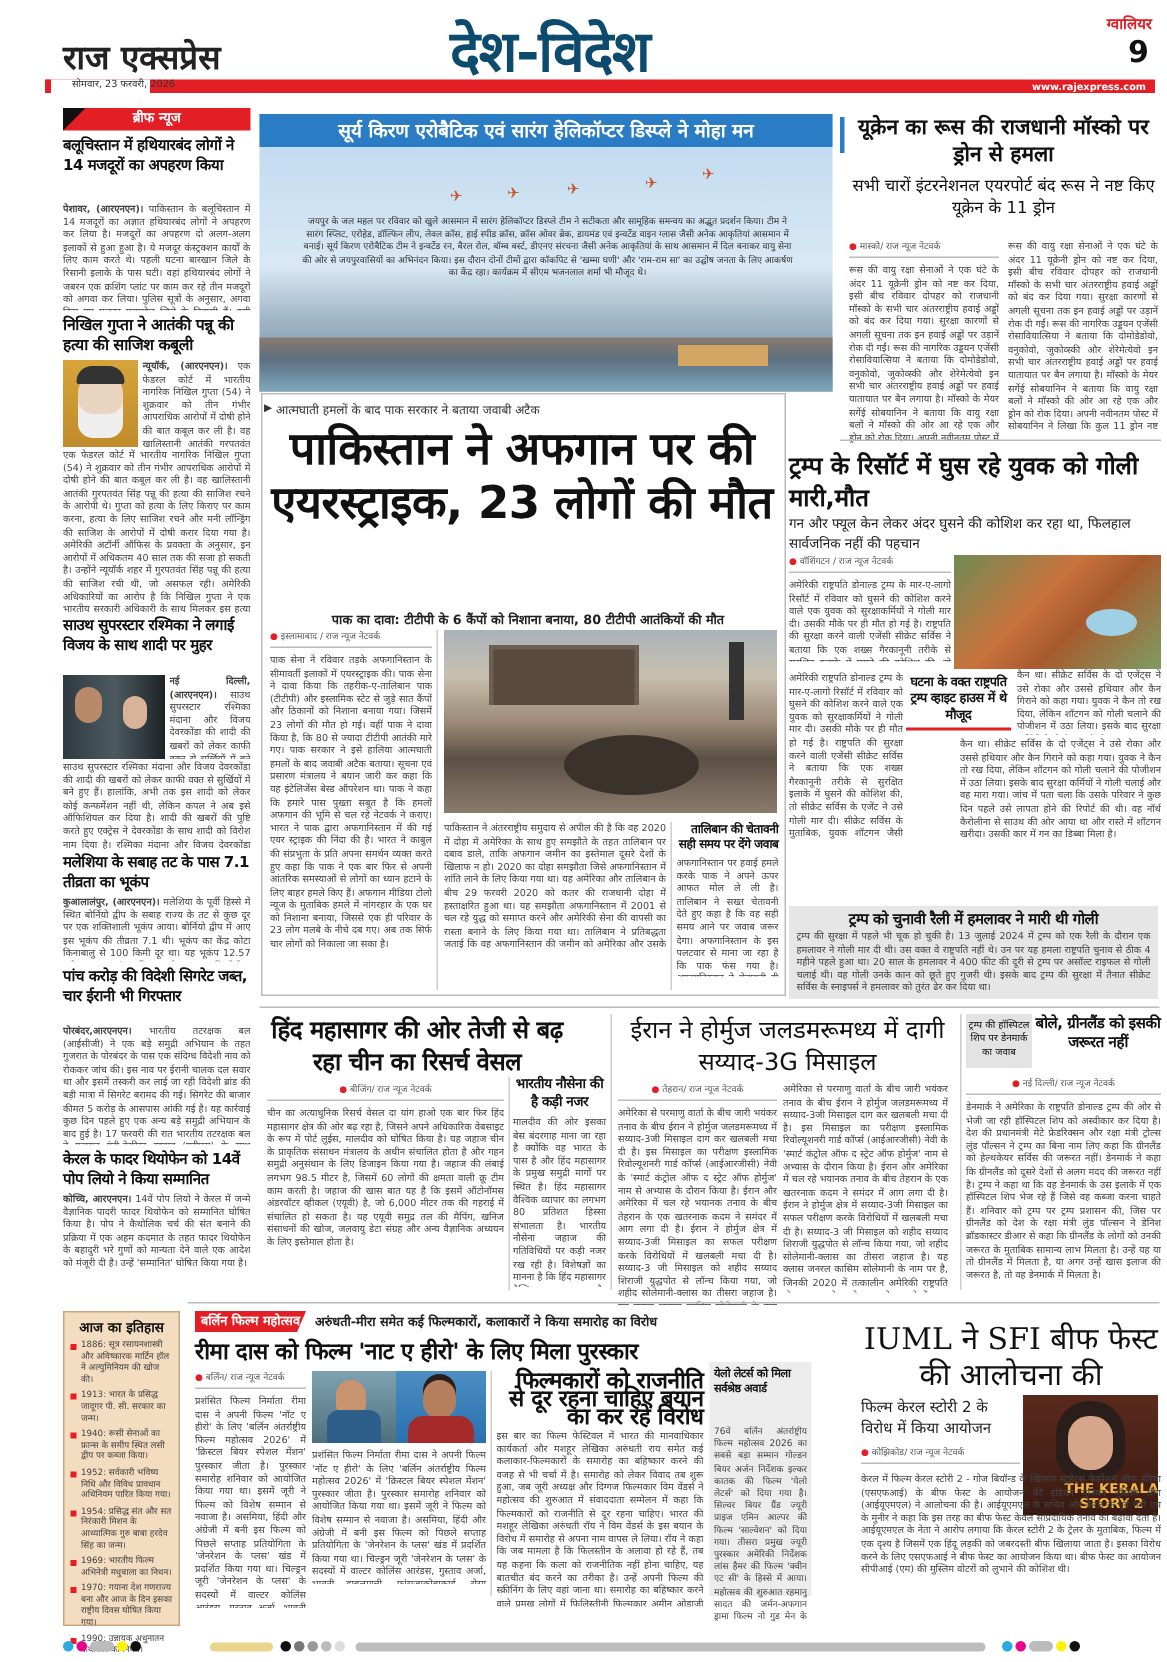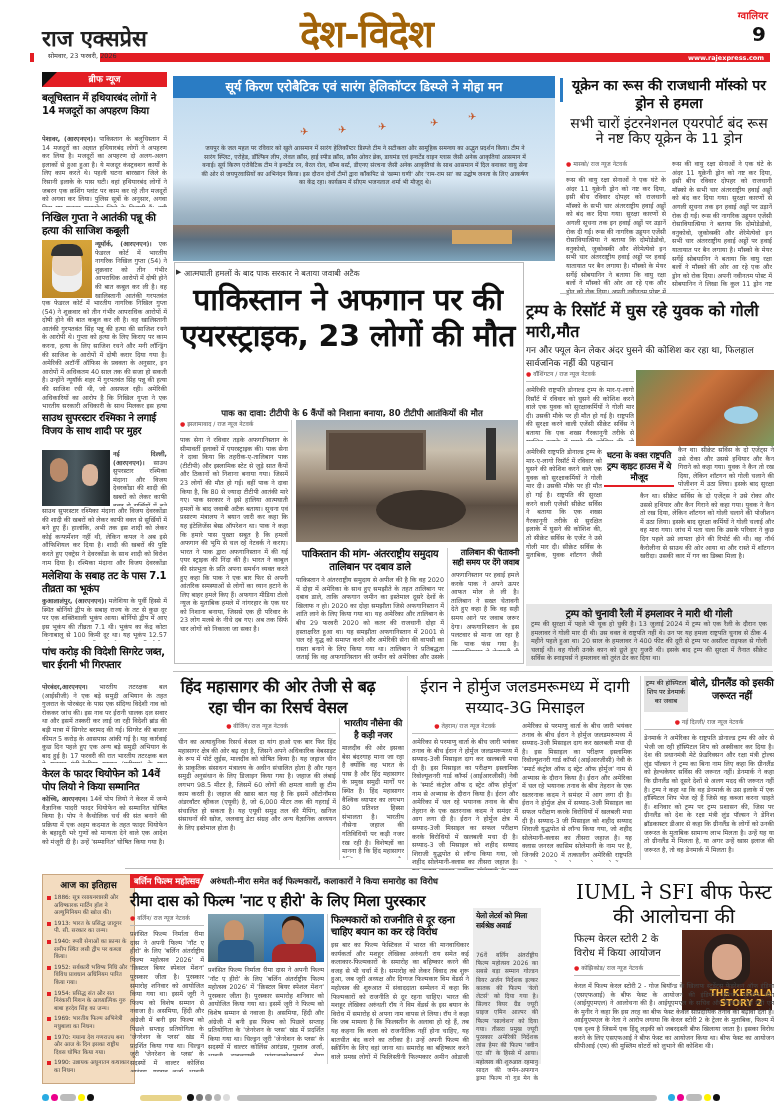--- a/index.html
+++ b/index.html
@@ -7,21 +7,21 @@
 .abs{position:absolute}
 .body-text{font-size:6.4px;line-height:8.6px;color:#444;text-align:justify;font-family:"DejaVu Sans",sans-serif}
 .hl{font-family:"DejaVu Sans",sans-serif;font-weight:bold;color:#111;letter-spacing:-0.3px}
 .byline{font-size:6px;color:#555;padding-bottom:3px;border-bottom:1px solid #bbb;margin-bottom:4px}
 .byline::before{content:"● ";color:#e31e24}
 .photo{background:linear-gradient(135deg,#8a7a6a,#c9b8a0 50%,#6d5f52);}
 .vline{position:absolute;width:1px;background:#ccc}
 
 #masthead-name{left:42px;top:22px;font-size:22px;font-weight:bold;color:#222;font-family:"DejaVu Serif",serif}
 #masthead-date{left:48px;top:51px;font-size:6.5px;color:#333}
-#section-title{left:300px;top:6px;font-size:38px;font-weight:bold;color:#a16207;font-family:"DejaVu Serif",serif;letter-spacing:-1px}
+#section-title{left:300px;top:6px;font-size:38px;font-weight:bold;color:#0c4a6e;font-family:"DejaVu Serif",serif;letter-spacing:-1px}
 #city{right:10px;top:8px;font-size:10px;color:#e31e24;font-weight:bold}
 #page-num{right:12px;top:22px;font-size:20px;font-weight:bold;color:#111}
 #red-bar{left:30px;top:53px;width:740px;height:9px;background:#e31e24}
 #red-bar-white{left:30px;top:53px;width:70px;height:9px;background:#fff}
 #red-bar-tick{left:30px;top:53px;width:4px;height:9px;background:#e31e24}
 #website{right:14px;top:54px;font-size:6.5px;color:#fff;font-weight:bold}
 
 #brief-tag{left:42px;top:72px;width:125px;height:15px;background:#e31e24;color:#fff;font-size:9px;font-weight:bold;text-align:center;line-height:15px}
 #brief-tri{left:42px;top:72px;width:0;height:0;border-top:15px solid #111;border-right:15px solid transparent}
 
@@ -87,21 +87,21 @@
   <div style="margin-top:5px">
     <div class="hl" style="font-size:10px;line-height:12.5px;margin-bottom:12px">पांच करोड़ की विदेशी सिगरेट जब्त, चार ईरानी भी गिरफ्तार</div>
     <div class="body-text" style="height:80px;overflow:hidden"><b>पोरबंदर,आरएनएन।</b> <span>भारतीय तटरक्षक बल (आईसीजी) ने एक बड़े समुद्री अभियान के तहत गुजरात के पोरबंदर के पास एक संदिग्ध विदेशी नाव को रोककर जांच की। इस नाव पर ईरानी चालक दल सवार था और इसमें तस्करी कर लाई जा रही विदेशी ब्रांड की बड़ी मात्रा में सिगरेट बरामद की गई। सिगरेट की बाजार कीमत 5 करोड़ के आसपास आंकी गई है। यह कार्रवाई कुछ दिन पहले हुए एक अन्य बड़े समुद्री अभियान के बाद हुई है। 17 फरवरी की रात भारतीय तटरक्षक बल ने गुजरात एंटी-टेररिस्ट स्क्वाड (एटीएस) के साथ मिलकर खुफिया सूचना के आधार पर एक संयुक्त ऑपरेशन चलाया था। नाव को आगे की जांच के लिए पोरबंदर लाया गया है।</span></div>
   </div>
   <div style="margin-top:5px">
     <div class="hl" style="font-size:10px;line-height:12.5px;margin-bottom:2px">केरल के फादर थियोफेन को 14वें पोप लियो ने किया सम्मानित</div>
     <div class="body-text" style="height:52px;overflow:hidden"><b>कोच्चि, आरएनएन।</b> <span>14वें पोप लियो ने केरल में जन्मे वैज्ञानिक पादरी फादर थियोफेन को सम्मानित घोषित किया है। पोप ने कैथोलिक चर्च की संत बनाने की प्रक्रिया में एक अहम कदमात के तहत फादर थियोफेन के बहादुरी भरे गुणों को मान्यता देने वाले एक आदेश को मंजूरी दी है। उन्हें 'सम्मानित' घोषित किया गया है।</span></div>
   </div>
 </div>
 
-<div class="abs" style="left:42px;top:874px;width:93px;height:210px;background:#f3dcc0;border:1px solid #c9a680;padding:3px 4px">
+<div class="abs" style="left:42px;top:874px;width:78px;height:210px;background:#f3dcc0;border:1px solid #c9a680;padding:3px 4px">
   <div style="font-size:9px;font-weight:bold;color:#111;text-align:center;margin-bottom:3px">आज का इतिहास</div>
   <div id="history-list">
       <div style="display: flex; gap: 3px; font-size: 5.8px; line-height: 7.6px; color: rgb(68, 68, 68); margin-bottom: 3px;">
         <span style="width: 4px; height: 4px; background: rgb(227, 30, 36); flex: 0 0 auto; margin-top: 2px;"></span>
         <span>1886: सूत्र रसायनशास्त्री और अविष्कारक मार्टिन हॉल ने अल्युमिनियम की खोज की।</span>
       </div>
       <div style="display: flex; gap: 3px; font-size: 5.8px; line-height: 7.6px; color: rgb(68, 68, 68); margin-bottom: 3px;">
         <span style="width: 4px; height: 4px; background: rgb(227, 30, 36); flex: 0 0 auto; margin-top: 2px;"></span>
         <span>1913: भारत के प्रसिद्ध जादूगर पी. सी. सरकार का जन्म।</span>
       </div>
@@ -154,33 +154,32 @@
   <div class="byline">इस्लामाबाद / राज न्यूज नेटवर्क</div>
   <div class="body-text" style="height:222px;overflow:hidden">पाक सेना ने रविवार तड़के अफगानिस्तान के सीमावर्ती इलाकों में एयरस्ट्राइक की। पाक सेना ने दावा किया कि तहरीक-ए-तालिबान पाक (टीटीपी) और इस्लामिक स्टेट से जुड़े सात कैंपों और ठिकानों को निशाना बनाया गया। जिसमें 23 लोगों की मौत हो गई। वहीं पाक ने दावा किया है, कि 80 से ज्यादा टीटीपी आतंकी मारे गए। पाक सरकार ने इसे हालिया आत्मघाती हमलों के बाद जवाबी अटैक बताया। सूचना एवं प्रसारण मंत्रालय ने बयान जारी कर कहा कि यह इंटेलिजेंस बेस्ड ऑपरेशन था। पाक ने कहा कि हमारे पास पुख्ता सबूत है कि हमलों अफगान की भूमि से चल रहे नेटवर्क ने कराए। भारत ने पाक द्वारा अफगानिस्तान में की गई एयर स्ट्राइक की निंदा की है। भारत ने काबुल की संप्रभुता के प्रति अपना समर्थन व्यक्त करते हुए कहा कि पाक ने एक बार फिर से अपनी आंतरिक समस्याओं से लोगों का ध्यान हटाने के लिए बाहर हमले किए हैं। अफगान मीडिया टोलो न्यूज के मुताबिक हमले में नांगरहार के एक घर को निशाना बनाया, जिससे एक ही परिवार के 23 लोग मलबे के नीचे दब गए। अब तक सिर्फ चार लोगों को निकाला जा सका है।</div>
 </div>
 <div class="vline" style="left:291px;top:420px;height:240px"></div>
 <div class="abs" style="left:296px;top:420px;width:222px;height:122px;background:linear-gradient(#a9b3bb 0%,#c9bfae 25%,#9c8b78 50%,#5c4f44 70%,#8a7c6c 100%);overflow:hidden">
   <div style="position:absolute;left:30px;top:10px;width:100px;height:40px;border:3px solid #6d5f52;border-bottom:none;background:#5a4a3e"></div>
   <div style="position:absolute;left:80px;top:70px;width:90px;height:40px;border-radius:50%;background:#3b322b"></div>
   <div style="position:absolute;left:190px;top:8px;width:10px;height:52px;background:#333"></div>
 </div>
 <div class="abs" style="left:296px;top:548px;width:148px">
-  <div class="hl" style="font-size:10px;line-height:12.5px;text-align:center;margin-bottom:3px">पाकिस्तान की मांग- अंतरराष्ट्रीय समुदाय तालिबान पर दबाव डाले</div>
   <div class="body-text" style="height:84px;overflow:hidden">पाकिस्तान ने अंतरराष्ट्रीय समुदाय से अपील की है कि वह 2020 में दोहा में अमेरिका के साथ हुए समझौते के तहत तालिबान पर दबाव डाले, ताकि अफगान जमीन का इस्तेमाल दूसरे देशों के खिलाफ न हो। 2020 का दोहा समझौता जिसे अफगानिस्तान में शांति लाने के लिए किया गया था। यह अमेरिका और तालिबान के बीच 29 फरवरी 2020 को कतर की राजधानी दोहा में हस्ताक्षरित हुआ था। यह समझौता अफगानिस्तान में 2001 से चल रहे युद्ध को समाप्त करने और अमेरिकी सेना की वापसी का रास्ता बनाने के लिए किया गया था। तालिबान ने प्रतिबद्धता जताई कि वह अफगानिस्तान की जमीन को अमेरिका और उसके सहयोगी देशों की सुरक्षा के लिए खतरा पैदा करने वाले किसी भी समूह या व्यक्ति को इस्तेमाल नहीं करने देगा।</div>
 </div>
 <div class="vline" style="left:447px;top:548px;height:112px"></div>
 <div class="abs" style="left:451px;top:548px;width:68px">
   <div class="hl" style="font-size:8px;line-height:10px;text-align:right;margin-bottom:3px">तालिबान की चेतावनी सही समय पर देंगे जवाब</div>
   <div class="body-text" style="height:80px;overflow:hidden">अफगानिस्तान पर हवाई हमले करके पाक ने अपने ऊपर आफत मोल ले ली है। तालिबान ने सख्त चेतावनी देते हुए कहा है कि वह सही समय आने पर जवाब जरूर देगा। अफगानिस्तान के इस पलटवार से माना जा रहा है कि पाक फंस गया है। अफगानिस्तान ने चेतावनी दी है कि पाकिस्तान के आक्रामकता वाले कृत्य का सही समय पर जवाब दिया जाएगा।</div>
 </div>
 <div class="abs" style="left:174px;top:262px;width:350px;height:402px;border:1px solid #bbb;pointer-events:none"></div>
 
 <div class="abs" style="left:560px;top:78px;width:3px;height:24px;background:#2a7cc4"></div>
 <div class="abs rhl" style="left:566px;top:76px;width:206px;font-size:14px;line-height:18px;font-weight:bold;text-align:center">यूक्रेन का रूस की राजधानी मॉस्को पर ड्रोन से हमला</div>
-<div class="abs rhl" style="left:566px;top:116px;width:206px;font-size:14px;line-height:15px;text-align:center">सभी चारों इंटरनेशनल एयरपोर्ट बंद रूस ने नष्ट किए यूक्रेन के 11 ड्रोन</div>
+<div class="abs rhl" style="left:566px;top:116px;width:206px;font-size:11px;line-height:15px;text-align:center">सभी चारों इंटरनेशनल एयरपोर्ट बंद रूस ने नष्ट किए यूक्रेन के 11 ड्रोन</div>
 <div class="abs" style="left:566px;top:160px;width:100px">
   <div class="byline">मास्को/ राज न्यूज नेटवर्क</div>
   <div class="body-text" style="height:120px;overflow:hidden">रूस की वायु रक्षा सेनाओं ने एक घंटे के अंदर 11 यूक्रेनी ड्रोन को नष्ट कर दिया, इसी बीच रविवार दोपहर को राजधानी मॉस्को के सभी चार अंतरराष्ट्रीय हवाई अड्डों को बंद कर दिया गया। सुरक्षा कारणों से अगली सूचना तक इन हवाई अड्डों पर उड़ानें रोक दी गईं। रूस की नागरिक उड्डयन एजेंसी रोसावियात्सिया ने बताया कि दोमोडेडोवो, वनुकोवो, जुकोव्स्की और शेरेमेत्येवो इन सभी चार अंतरराष्ट्रीय हवाई अड्डों पर हवाई यातायात पर बैन लगाया है। मॉस्को के मेयर सर्गेई सोबयानिन ने बताया कि वायु रक्षा बलों ने मॉस्को की ओर आ रहे एक और ड्रोन को रोक दिया। अपनी नवीनतम पोस्ट में सोबयानिन ने लिखा कि कुल 11 ड्रोन नष्ट किए जा चुके हैं। रूस का दावा है कि यूक्रेन नियमित रूप से मॉस्को सहित उसके विभिन्न क्षेत्रों पर ड्रोन हमले करता है। दूसरी ओर, यूक्रेन की आपातकालीन सेवा ने रविवार को बताया कि ग्यारह इमारतों के मलबे से एक बच्चे सहित आठ लोगों को सुरक्षित बाहर निकाला गया।</div>
 </div>
 <div class="abs body-text" style="left:672px;top:160px;width:100px;height:128px;overflow:hidden">रूस की वायु रक्षा सेनाओं ने एक घंटे के अंदर 11 यूक्रेनी ड्रोन को नष्ट कर दिया, इसी बीच रविवार दोपहर को राजधानी मॉस्को के सभी चार अंतरराष्ट्रीय हवाई अड्डों को बंद कर दिया गया। सुरक्षा कारणों से अगली सूचना तक इन हवाई अड्डों पर उड़ानें रोक दी गईं। रूस की नागरिक उड्डयन एजेंसी रोसावियात्सिया ने बताया कि दोमोडेडोवो, वनुकोवो, जुकोव्स्की और शेरेमेत्येवो इन सभी चार अंतरराष्ट्रीय हवाई अड्डों पर हवाई यातायात पर बैन लगाया है। मॉस्को के मेयर सर्गेई सोबयानिन ने बताया कि वायु रक्षा बलों ने मॉस्को की ओर आ रहे एक और ड्रोन को रोक दिया। अपनी नवीनतम पोस्ट में सोबयानिन ने लिखा कि कुल 11 ड्रोन नष्ट किए जा चुके हैं। रूस का दावा है कि यूक्रेन नियमित रूप से मॉस्को सहित उसके विभिन्न क्षेत्रों पर ड्रोन हमले करता है। दूसरी ओर, यूक्रेन की आपातकालीन सेवा ने रविवार को बताया कि ग्यारह इमारतों के मलबे से एक बच्चे सहित आठ लोगों को सुरक्षित बाहर निकाला गया।</div>
 <div class="abs" style="left:560px;top:293px;width:214px;height:1px;background:#bbb"></div>
 
 <div class="abs rhl" style="left:526px;top:300px;width:248px;font-size:16px;line-height:21px;font-weight:bold">ट्रम्प के रिसॉर्ट में घुस रहे युवक को गोली मारी,मौत</div>
 <div class="abs rhl" style="left:526px;top:344px;width:248px;font-size:9px;line-height:13px;color:#222">गन और फ्यूल केन लेकर अंदर घुसने की कोशिश कर रहा था, फिलहाल सार्वजनिक नहीं की पहचान</div>
 <div class="abs" style="left:526px;top:370px;width:108px">
@@ -241,21 +240,21 @@
   <div style="position:absolute;left:16px;top:6px;width:20px;height:26px;border-radius:10px;background:#c8946d"></div>
   <div style="position:absolute;left:10px;top:26px;width:36px;height:26px;border-radius:8px 8px 0 0;background:#2e5e8a"></div>
 </div>
 <div class="abs" style="left:264px;top:914px;width:60px;height:48px;background:linear-gradient(#4c8ec2,#2a70b0);overflow:hidden">
   <div style="position:absolute;left:18px;top:6px;width:22px;height:26px;border-radius:11px;background:#b57e5c;box-shadow:0 -4px 0 #2a1e18"></div>
   <div style="position:absolute;left:8px;top:30px;width:44px;height:22px;border-radius:10px 10px 0 0;background:#a52a2a"></div>
 </div>
 <div class="abs body-text" style="left:208px;top:966px;width:116px;height:90px;overflow:hidden">प्रशंसित फिल्म निर्माता रीमा दास ने अपनी फिल्म 'नॉट ए हीरो' के लिए 'बर्लिन अंतर्राष्ट्रीय फिल्म महोत्सव 2026' में 'क्रिस्टल बियर स्पेशल मेंशन' पुरस्कार जीता है। पुरस्कार समारोह शनिवार को आयोजित किया गया था। इसमें जूरी ने फिल्म को विशेष सम्मान से नवाजा है। असमिया, हिंदी और अंग्रेजी में बनी इस फिल्म को पिछले सप्ताह प्रतियोगिता के 'जेनरेशन के प्लस' खंड में प्रदर्शित किया गया था। चिल्ड्रन जूरी 'जेनरेशन के प्लस' के सदस्यों में वाल्टर कोलिंस आरंडस, गुस्ताव अर्जा, भावनी डाबुलमान्नी, फ्रांसजाकोबाकार्ड, रोसा सोफिया ओजेरेन और अल्मा सोफिया विसमैनेबा बुरमेन शामिल थे। रीमा दास की यह फिल्म एक छोटे लड़के की कहानी है, जो शहर से अपने पैतृक गांव आता है। वहां के वातावरण में अपनी ताकत और साहस की नयी परिभाषा ढूंढता है। बर्लिन फिल्म फेस्टिवल में रीमा दास की यह लगातार तीसरी फिल्म है, जो चुनी गई है। रीमा दास ने इस फिल्म के लिए खुद कहानी लिखी है।</div>
 <div class="vline" style="left:327px;top:914px;height:150px"></div>
 <div class="abs" style="left:331px;top:914px;width:138px">
-  <div class="hl" style="font-size:10px;line-height:12px;text-align:left;margin-bottom:3px">फिल्मकारों को राजनीति से दूर रहना चाहिए बयान का कर रहे विरोध</div>
+  <div class="hl" style="font-size:15px;line-height:12px;text-align:right;margin-bottom:3px">फिल्मकारों को राजनीति से दूर रहना चाहिए बयान का कर रहे विरोध</div>
   <div class="body-text" style="height:118px;overflow:hidden">इस बार का फिल्म फेस्टिवल में भारत की मानवाधिकार कार्यकर्ता और मशहूर लेखिका अरुंधती राय समेत कई कलाकार-फिल्मकारों के समारोह का बहिष्कार करने की वजह से भी चर्चा में है। समारोह को लेकर विवाद तब शुरू हुआ, जब जूरी अध्यक्ष और दिग्गज फिल्मकार विम वेंडर्स ने महोत्सव की शुरुआत में संवाददाता सम्मेलन में कहा कि फिल्मकारों को राजनीति से दूर रहना चाहिए। भारत की मशहूर लेखिका अरुंधती रॉय ने विम वेंडर्स के इस बयान के विरोध में समारोह से अपना नाम वापस ले लिया। रॉय ने कहा कि जब मामला है कि फिलस्तीन के अलावा हो रहे हैं, तब यह कहना कि कला को राजनीतिक नहीं होना चाहिए, यह बातचीत बंद करने का तरीका है। उन्हें अपनी फिल्म की स्क्रीनिंग के लिए वहां जाना था। समारोह का बहिष्कार करने वाले प्रमुख लोगों में फिलिस्तीनी फिल्मकार अमीन ओडाजी और ईरानी-जर्मन कलाकार मैरी लोहानी भी शामिल हैं। इस बार में सूचा पत्र लिखा गया जिस पर हस्ताक्षर करने वालों में भारतीय-अमेरिकी फिल्मकार मीरा नायर समेत कई फिल्मकार-कलाकार शामिल हैं।</div>
 </div>
 <div class="abs" style="left:473px;top:908px;width:68px;height:156px;background:#ececec;padding:3px">
   <div class="hl" style="font-size:7.5px;line-height:10px;margin-bottom:20px">येलो लेटर्स को मिला सर्वश्रेष्ठ अवार्ड</div>
   <div class="body-text" style="height:130px;overflow:hidden;font-size:6px;line-height:8.2px">76वें बर्लिन अंतर्राष्ट्रीय फिल्म महोत्सव 2026 का सबसे बड़ा सम्मान गोल्डन बियर अर्जन निर्देशक इल्कर कातक की फिल्म 'येलो लेटर्स' को दिया गया है। सिल्वर बियर ग्रैंड ज्यूरी प्राइज एमिन आल्पर की फिल्म 'साल्वेशन' को दिया गया। तीसरा प्रमुख ज्यूरी पुरस्कार अमेरिकी निर्देशक लांस हैमर की फिल्म 'क्वीन एट सी' के हिस्से में आया। महोत्सव की शुरुआत रहमानु सादत की जर्मन-अफगान ड्रामा फिल्म नो गुड मेन के साथ हुई। उद्घाटन समारोह के दौरान मलेशियाई अभिनेत्री मिशेल योह को ऑनररी गोल्डन बियर से सम्मानित किया गया।</div>
 </div>
 
 <div class="abs rhl" style="left:574px;top:880px;width:200px;font-size:20px;line-height:24px;text-align:center;font-family:'DejaVu Serif',serif">IUML ने SFI बीफ फेस्ट की आलोचना की</div>
 <div class="abs rhl" style="left:574px;top:932px;width:106px;font-size:10px;line-height:14px;color:#222">फिल्म केरल स्टोरी 2 के विरोध में किया आयोजन</div>
 <div class="abs" style="left:574px;top:964px;width:106px">

